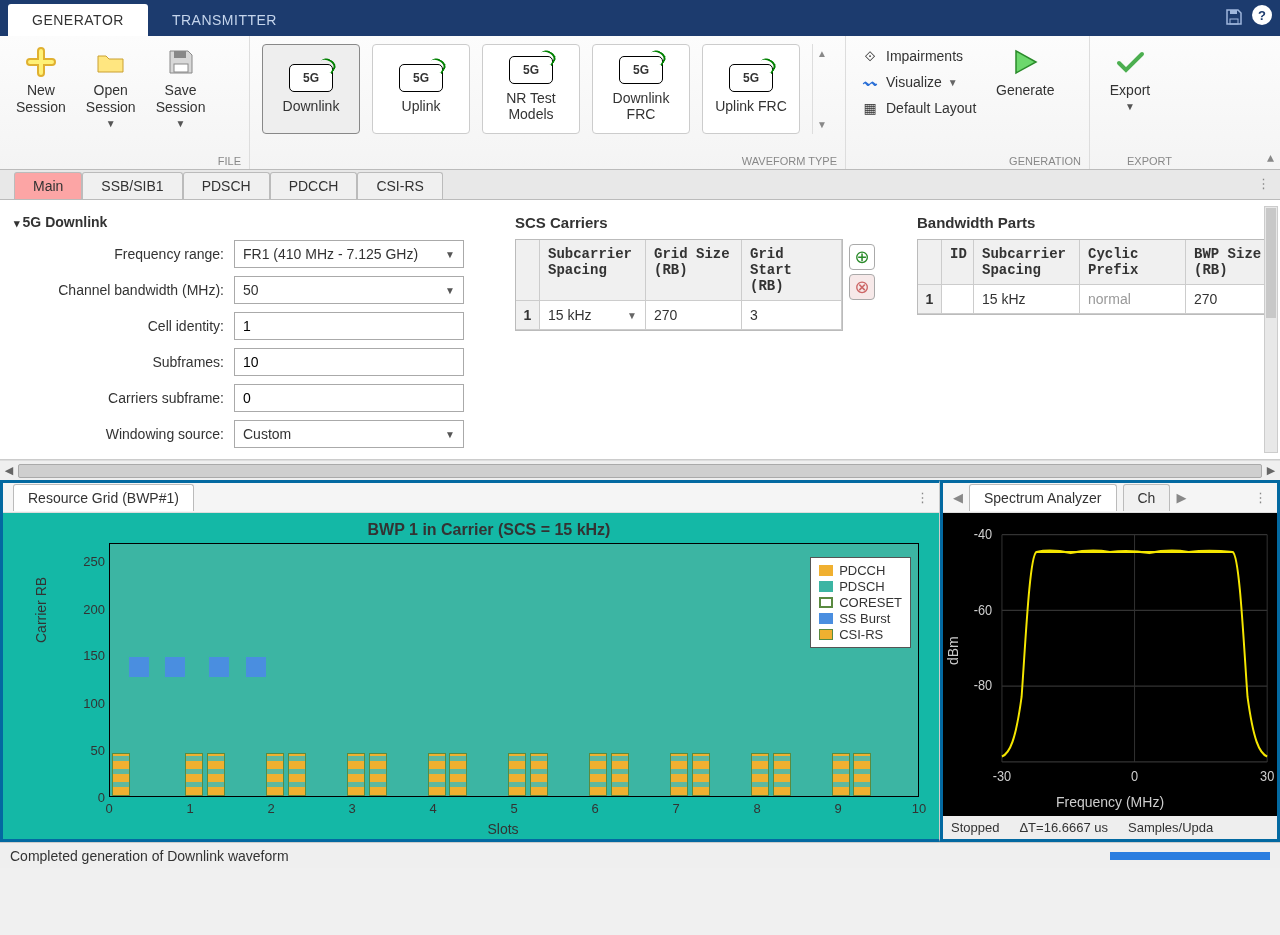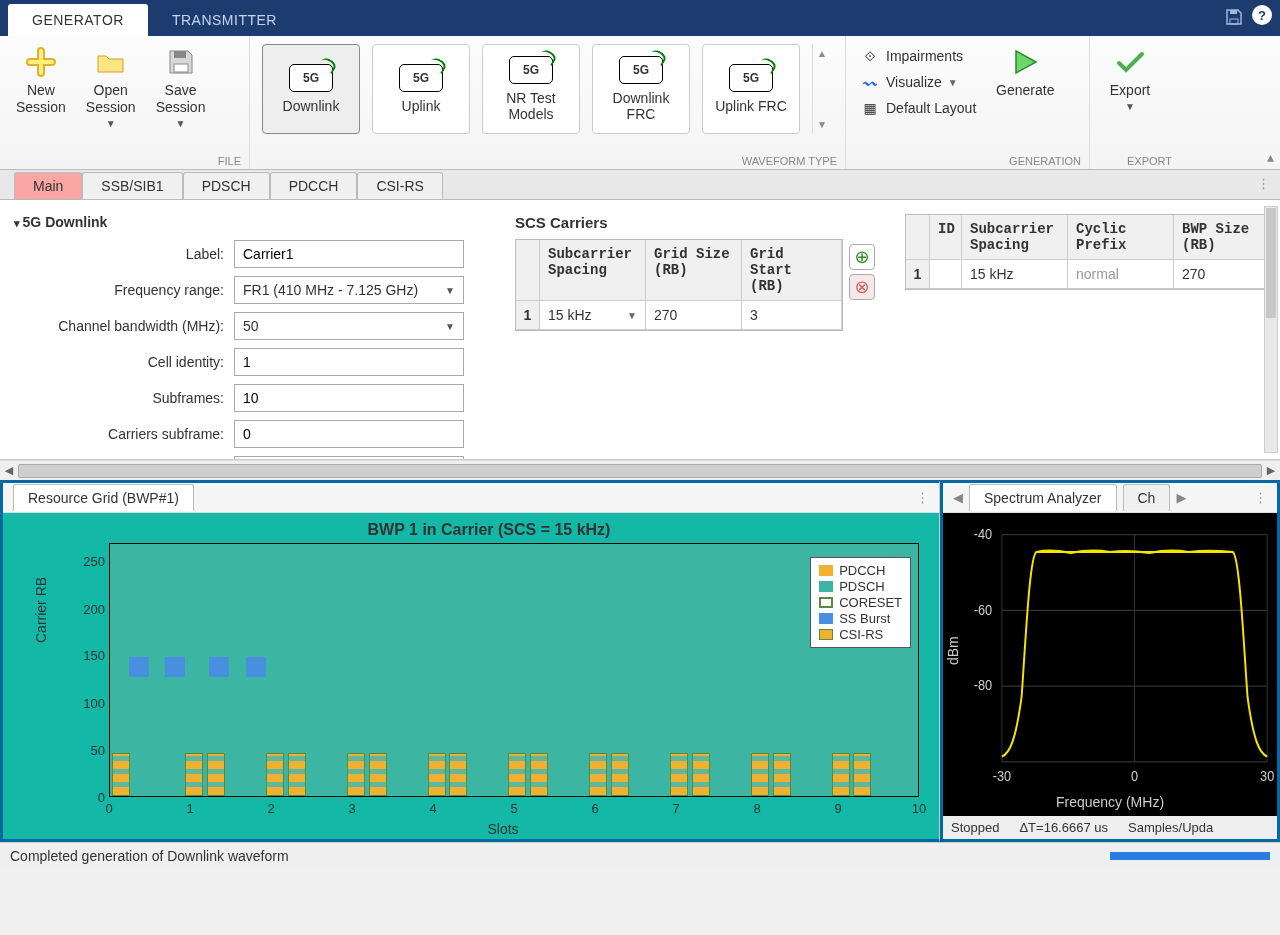--- a/index.html
+++ b/index.html
@@ -40,21 +40,21 @@
 .cfg-body { background: #fff; height: 260px; display: flex; overflow: hidden; border-bottom: 1px solid #ccc; position: relative; }
 .cfg-left { width: 505px; padding: 14px 14px 10px 14px; }
 .section-title { font-weight: bold; font-size: 14px; margin-bottom: 10px; }
 .section-title::before { content: "▾ "; font-size: 11px; }
 .form-row { display: flex; align-items: center; margin-bottom: 8px; }
 .form-row label { width: 220px; text-align: right; padding-right: 10px; font-size: 14px; }
 .form-row input[type=text], .form-row .select { width: 230px; height: 28px; border: 1px solid #aaa; padding: 0 8px; font-size: 14px; background: #fff; }
 .form-row .select { display: flex; align-items: center; justify-content: space-between; cursor: pointer; }
 .form-row .select .tri { color: #555; font-size: 10px; }
 
-.cfg-right { flex: 1; display: flex; gap: 30px; padding: 14px 14px 10px 10px; overflow: hidden; position: relative; }
+.cfg-right { flex: 1; display: flex; gap: 42px; padding: 14px 14px 10px 10px; overflow: hidden; position: relative; }
 .tbl-block { }
 .tbl-title { font-weight: bold; font-size: 15px; margin-bottom: 8px; }
 .grid { border: 1px solid #bbb; display: grid; }
 .grid .hd { background: #f0f0f0; border-right: 1px solid #ccc; border-bottom: 1px solid #ccc; padding: 6px 8px; font-weight: bold; font-size: 14px; font-family: Liberation Mono, monospace; }
 .grid .rh { background: #f0f0f0; border-right: 1px solid #ccc; text-align: center; font-weight: bold; font-size: 14px; padding: 6px 4px; border-bottom: 1px solid #ccc; }
 .grid .cell { border-right: 1px solid #ccc; border-bottom: 1px solid #ccc; padding: 5px 8px; font-size: 14px; display: flex; align-items: center; justify-content: space-between; }
 .grid .cell .tri { font-size: 10px; color: #666; }
 .gray { color: #999; }
 .tbl-btns { display: flex; flex-direction: column; gap: 4px; margin-top: 30px; }
 .tbl-btns .b { width: 26px; height: 26px; border: 1px solid #aaa; border-radius: 4px; display: flex; align-items: center; justify-content: center; cursor: pointer; font-size: 18px; }
@@ -239,24 +239,20 @@
   <div class="cfg-tab">PDSCH</div>
   <div class="cfg-tab">PDCCH</div>
   <div class="cfg-tab">CSI-RS</div>
   <div class="dots">⋮</div>
 </div>
 
 <div class="cfg-body">
   <div class="cfg-left">
     <div class="section-title">5G Downlink</div>
     <div class="form-row">
-        <label>Label:</label>
-        <input type="text" value="Carrier1" style="">
-      </div>
-    <div class="form-row">
         <label>Frequency range:</label>
         <div class="select">
           <span>FR1 (410 MHz - 7.125 GHz)</span>
           <span class="tri">▼</span>
         </div>
       </div>
     <div class="form-row">
         <label>Channel bandwidth (MHz):</label>
         <div class="select">
           <span>50</span>
@@ -302,20 +298,21 @@
           <div class="cell">3</div>
         </div>
       </div>
       <div class="tbl-btns">
         <div class="b add">⊕</div>
         <div class="b del">⊗</div>
       </div>
     </div>
 
     <div class="tbl-block" style="overflow:hidden">
+      <div class="tbl-title">Bandwidth Parts</div>
       <div class="grid" style="grid-template-columns:24px 32px 106px 106px 96px">
         <div class="hd"></div>
           <div class="hd">ID</div>
           <div class="hd">Subcarrier Spacing</div>
           <div class="hd">Cyclic Prefix</div>
           <div class="hd">BWP Size (RB)</div>
         <div class="rh">1</div>
         <div class="cell"></div>
         <div class="cell">15 kHz</div>
         <div class="cell gray">normal</div>

